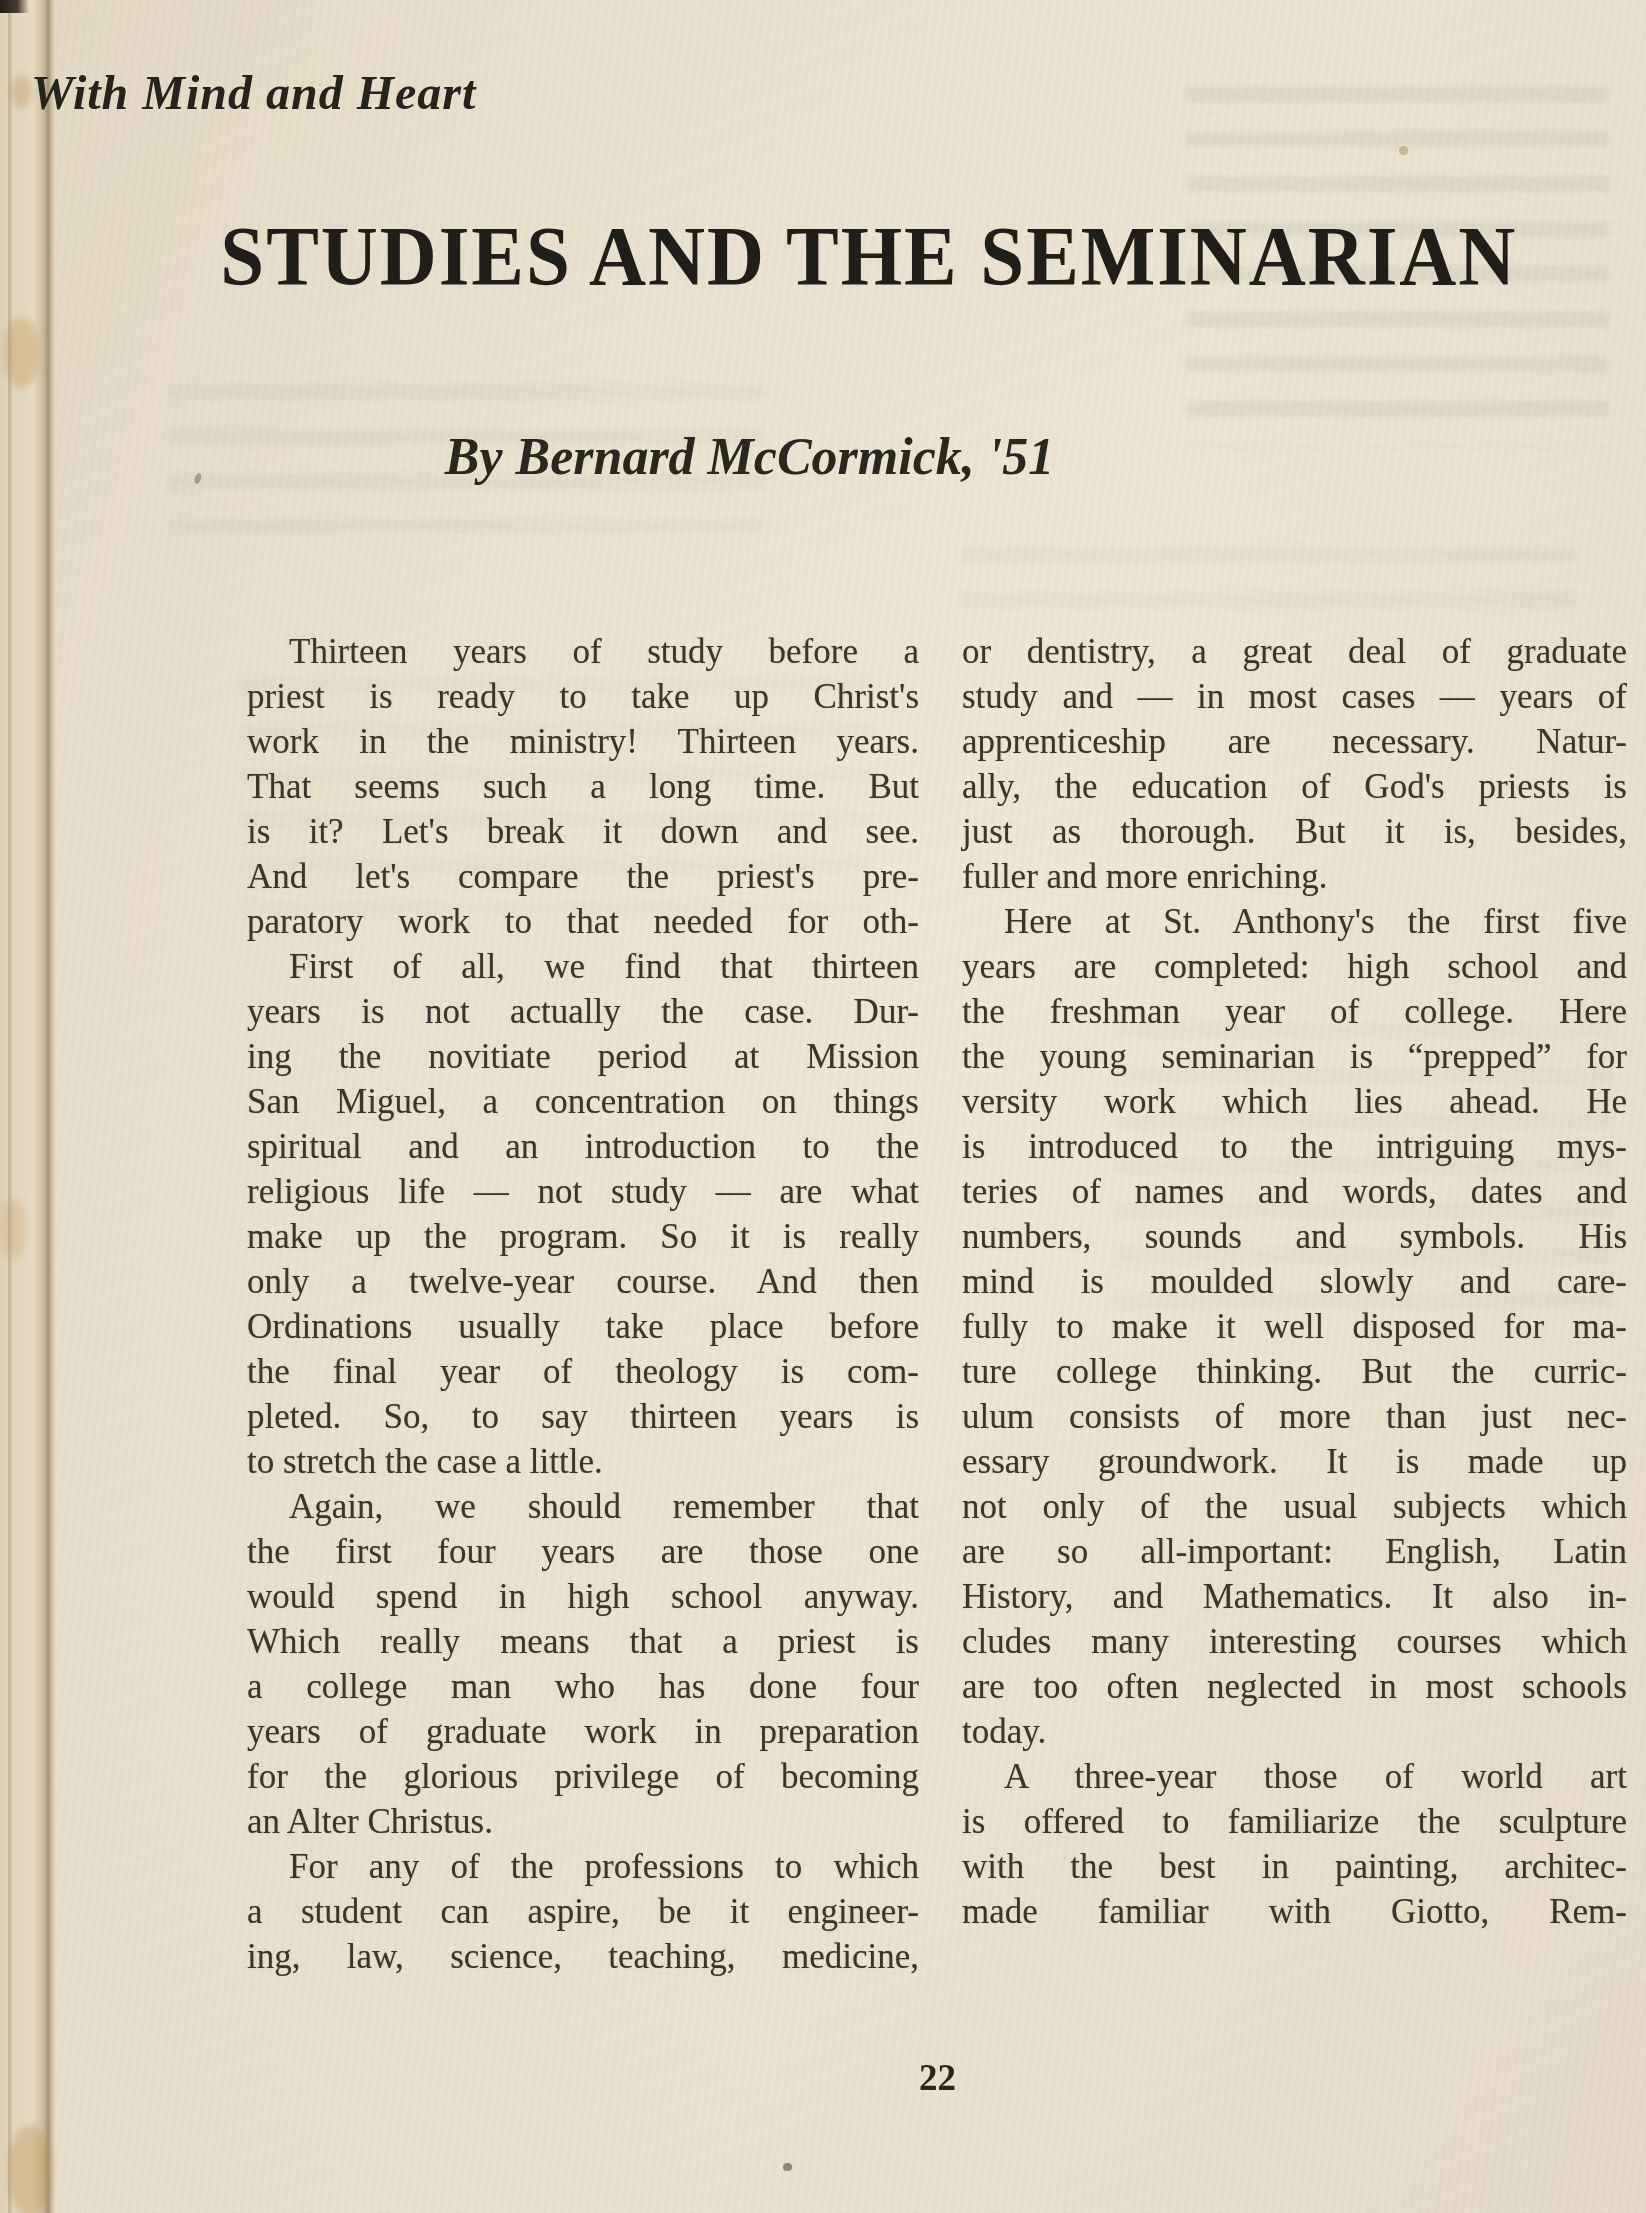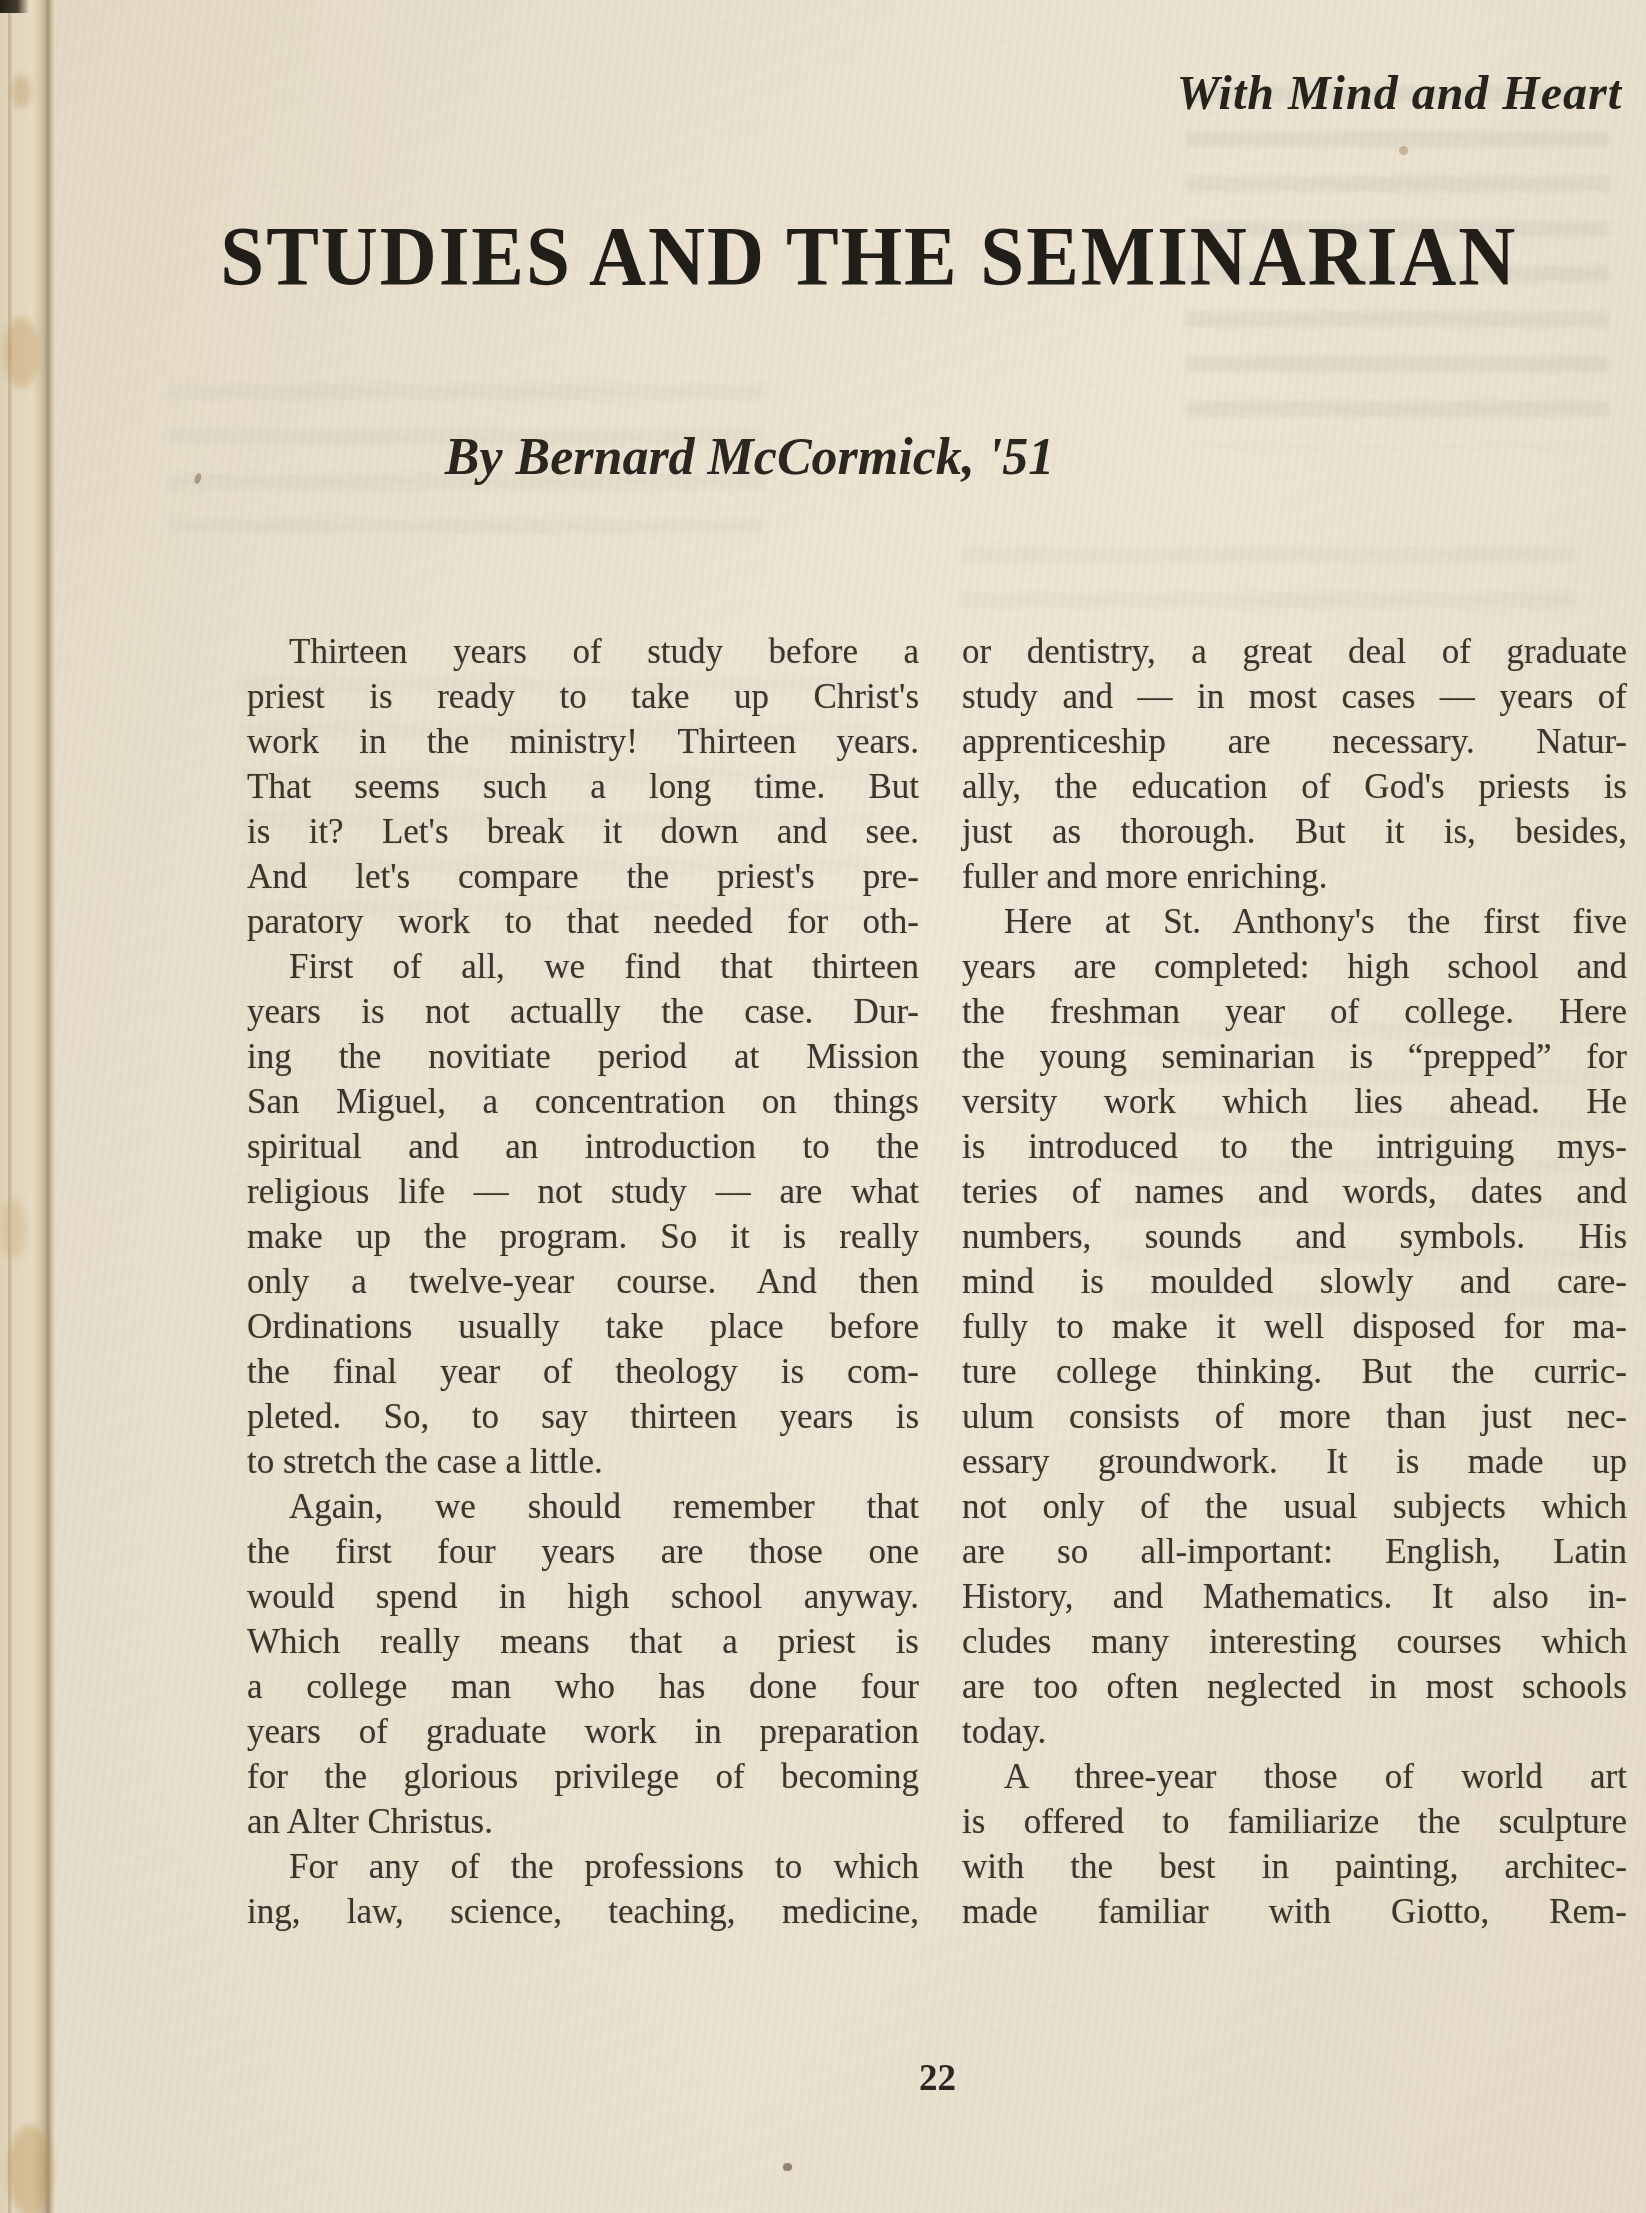--- a/index.html
+++ b/index.html
@@ -41,21 +41,21 @@
   
   .ghost{position:absolute;pointer-events:none;filter:blur(2.9px);
     background:repeating-linear-gradient(180deg, rgba(0,0,0,0) 0 14.4px, #6d7f74 14.4px 30px, rgba(0,0,0,0) 30px 45px);}
   .g1{left:1186px;top:72px;width:423px;height:375px;opacity:.085;}
   .g2{left:168px;top:370px;width:596px;height:163px;opacity:.05;}
   .g3{left:961px;top:533px;width:615px;height:91px;opacity:.05;}
   .g4{left:1114px;top:1009px;width:500px;height:307px;opacity:.035;}
   .g5{left:240px;top:663px;width:634px;height:250px;opacity:.028;}
   
   .content{position:absolute;left:56px;top:0;width:1591px;height:100%;}
-  .kicker{position:absolute;left:0;width:100%;top:65px;text-align:right;
+  .kicker{position:absolute;left:0;width:100%;top:65px;text-align:left;
     font-size:48px;font-weight:bold;font-style:italic;color:#26231d;
     letter-spacing:1px;transform:translateX(-25px);}
   .title{position:absolute;left:0;width:100%;top:208px;text-align:center;
     font-size:79px;font-weight:bold;color:#211e19;letter-spacing:1.9px;
     transform:translateX(17.3px) scaleY(1.08);transform-origin:top center;}
   .byline{position:absolute;left:0;width:100%;top:427px;text-align:center;
     font-size:52px;font-weight:bold;font-style:italic;color:#2a2620;
     transform:translateX(-102px);}
   .col{position:absolute;top:629px;font-size:35px;line-height:45px;color:#3a362d;
     text-shadow:0 0 1px rgba(58,54,45,.35);}
@@ -125,20 +125,21 @@
           <div class="line">the first four years are those one</div>
           <div class="line">would spend in high school anyway.</div>
           <div class="line">Which really means that a priest is</div>
           <div class="line">a college man who has done four</div>
           <div class="line">years of graduate work in preparation</div>
           <div class="line">for the glorious privilege of becoming</div>
           <div class="line last">an Alter Christus.</div>
         </div>
         <div class="para indent">
           <div class="line">For any of the professions to which</div>
+          <div class="line">a student can aspire, be it engineer-</div>
           <div class="line">ing, law, science, teaching, medicine,</div>
         </div>
       </div>
     <div class="col col-right">
         <div class="para">
           <div class="line">or dentistry, a great deal of graduate</div>
           <div class="line">study and — in most cases — years of</div>
           <div class="line">apprenticeship are necessary.  Natur-</div>
           <div class="line">ally, the education of God's priests is</div>
           <div class="line">just as thorough.  But it is, besides,</div>

